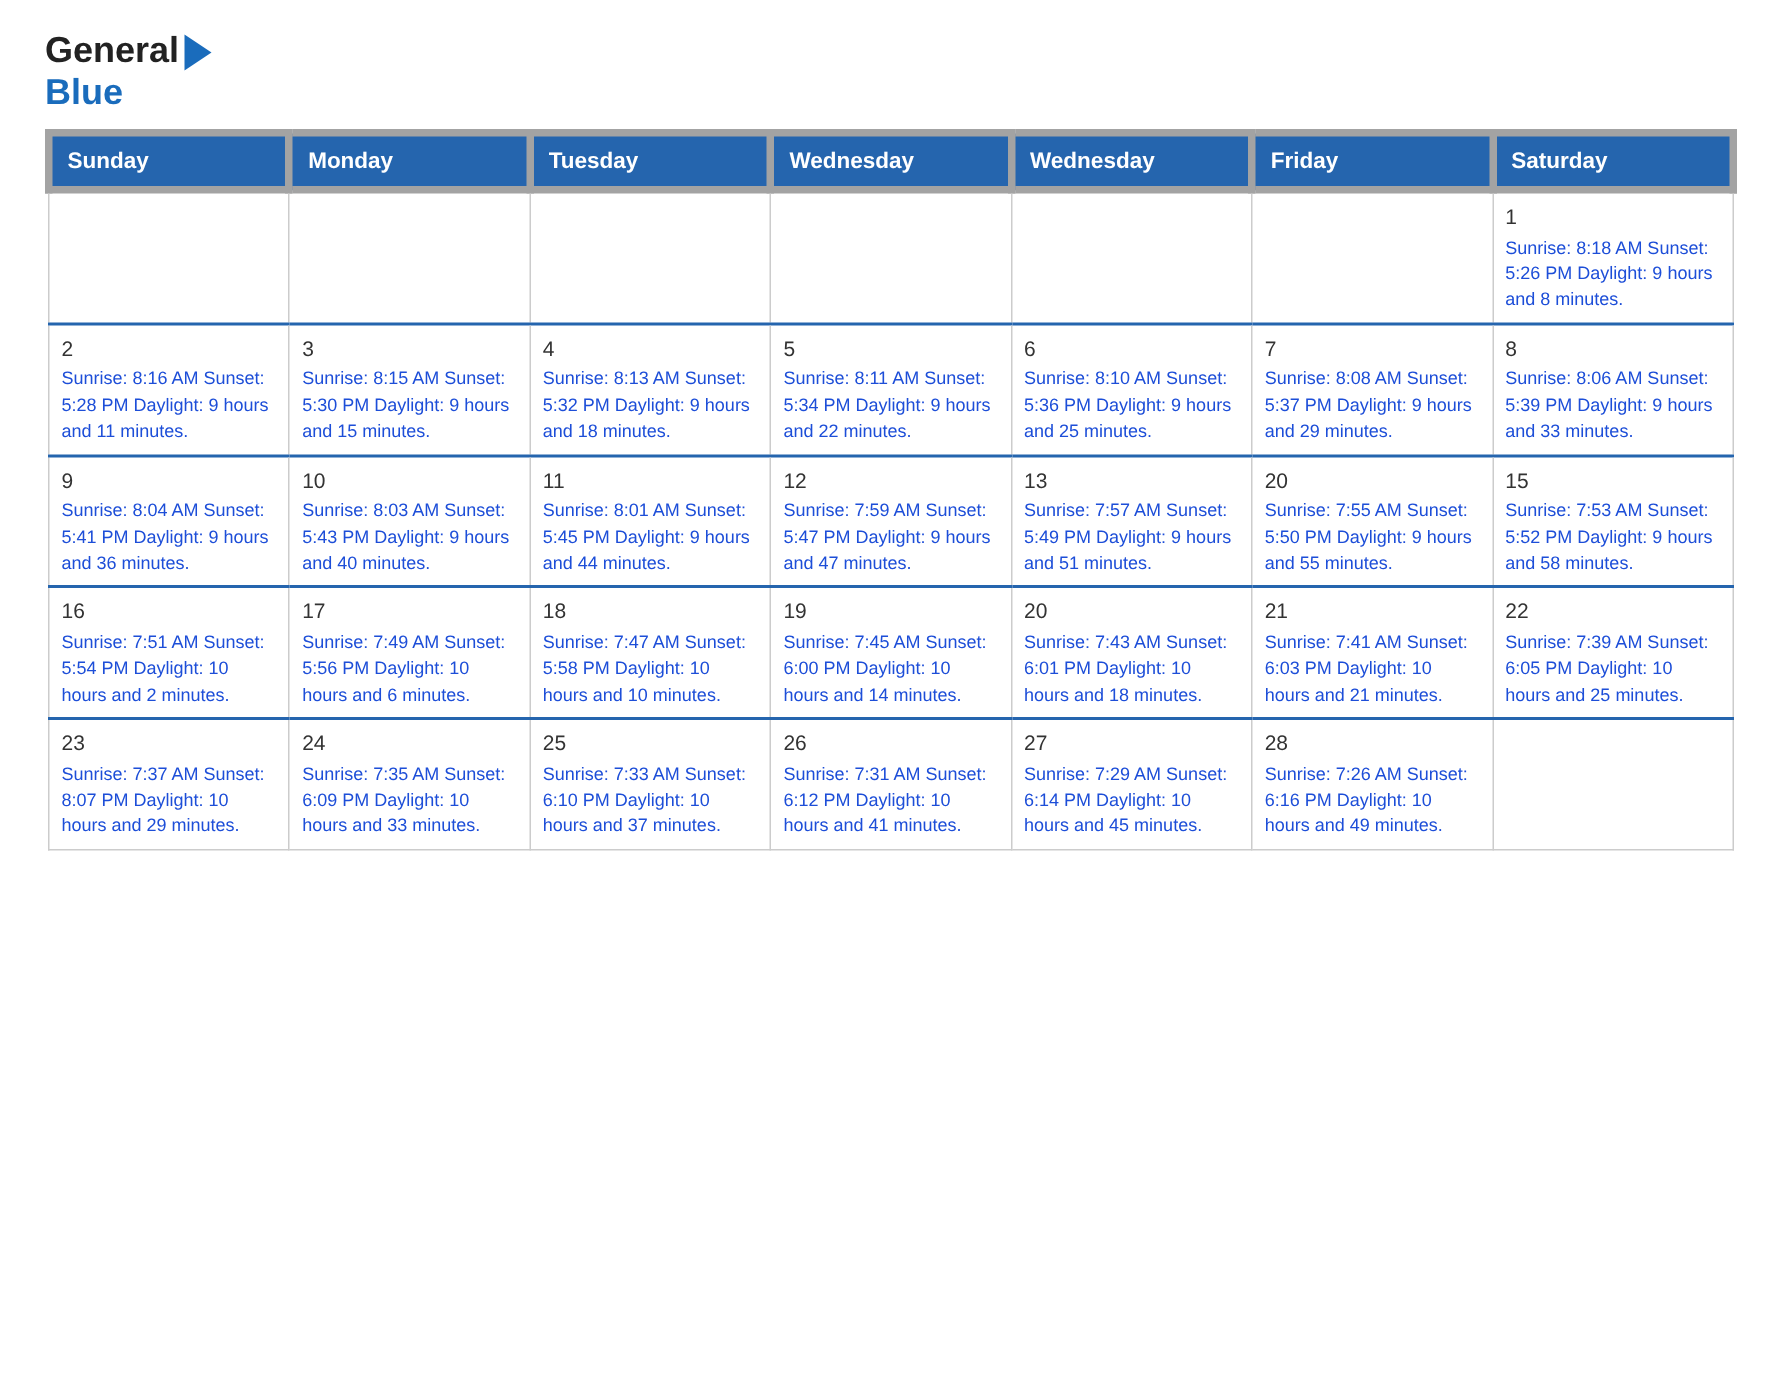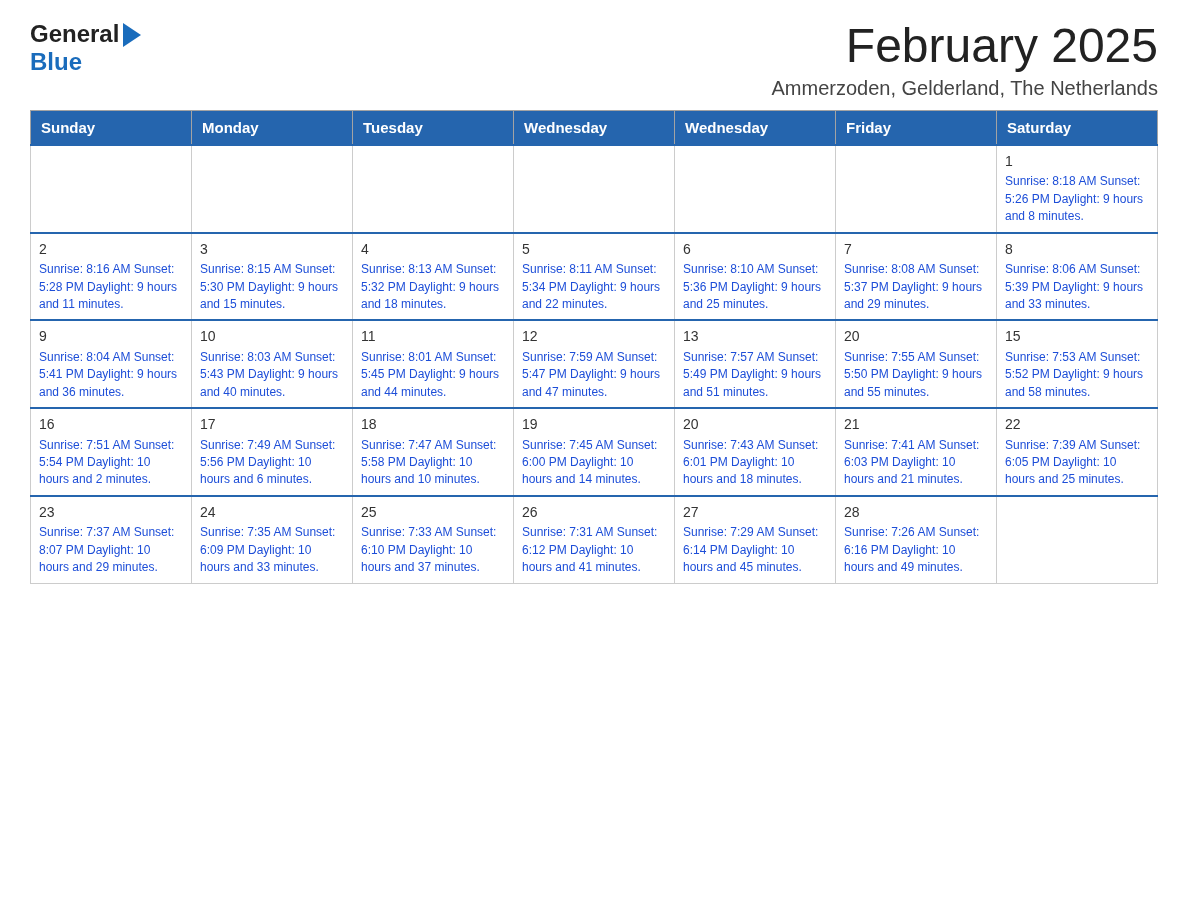--- a/index.html
+++ b/index.html
@@ -41,21 +41,21 @@
       border-collapse: collapse;
       margin-top: 8px;
     }
     .calendar th {
       background-color: #2565ae;
       color: #fff;
       padding: 8px 10px;
       text-align: left;
       font-size: 15px;
       font-weight: bold;
-      border: 1px solid #a3a3a3;
+      border: 5px solid #a3a3a3;
     }
     .calendar td {
       vertical-align: top;
       padding: 6px 8px;
       border: 1px solid #ccc;
       width: 14.28%;
       min-height: 100px;
       background: #fff;
       font-size: 12.5px;
       line-height: 1.4;
@@ -111,24 +111,20 @@
 </head>
 <body>
 
 <div class="header-area">
   <div class="logo">
     <div class="logo-row">
       <span class="logo-text-general">General</span>
       <span class="logo-arrow"></span>
     </div>
     <span class="logo-text-blue">Blue</span>
-  </div>
-  <div class="title-area">
-    <div class="month-title">February 2025</div>
-    <div class="location-title">Ammerzoden, Gelderland, The Netherlands</div>
   </div>
 </div>
 
 <table class="calendar">
   <thead>
     <tr>
     <th>Sunday</th>
         <th>Monday</th>
         <th>Tuesday</th>
         <th>Wednesday</th>

